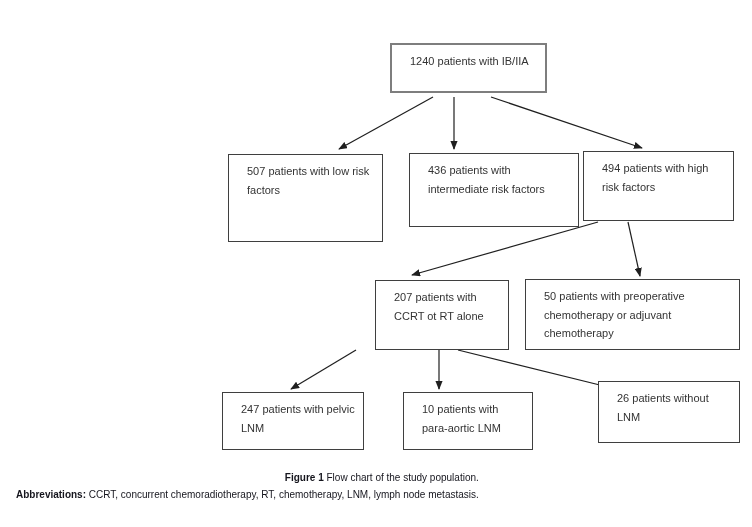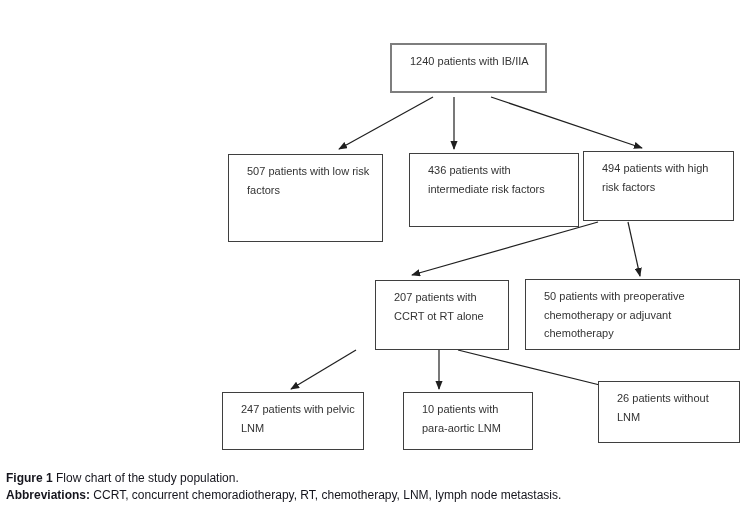--- a/index.html
+++ b/index.html
@@ -22,24 +22,25 @@
   }
   .node.root { border:2px solid #7e7e7e; }
   #arrow-layer {
     position:absolute; left:0; top:0;
     width:752px; height:527px;
     pointer-events:none;
   }
   #arrow-layer line { stroke:#1f1f1f; stroke-width:1.2; }
   .caption {
     position:absolute;
-    left:6px; top:470px;
-    font-size:12px;
+    left:16px; top:470px;
+    font-size:10px;
     line-height:16.5px;
     color:#15151d;
+    text-align:right;
   }
   .caption .cap-line { white-space:nowrap; }
   .caption b { font-weight:bold; }
 </style>
 </head>
 <body>
 
 <div id="figure-canvas">
 
   <svg id="arrow-layer" width="752" height="527" viewBox="0 0 752 527" xmlns="http://www.w3.org/2000/svg">

